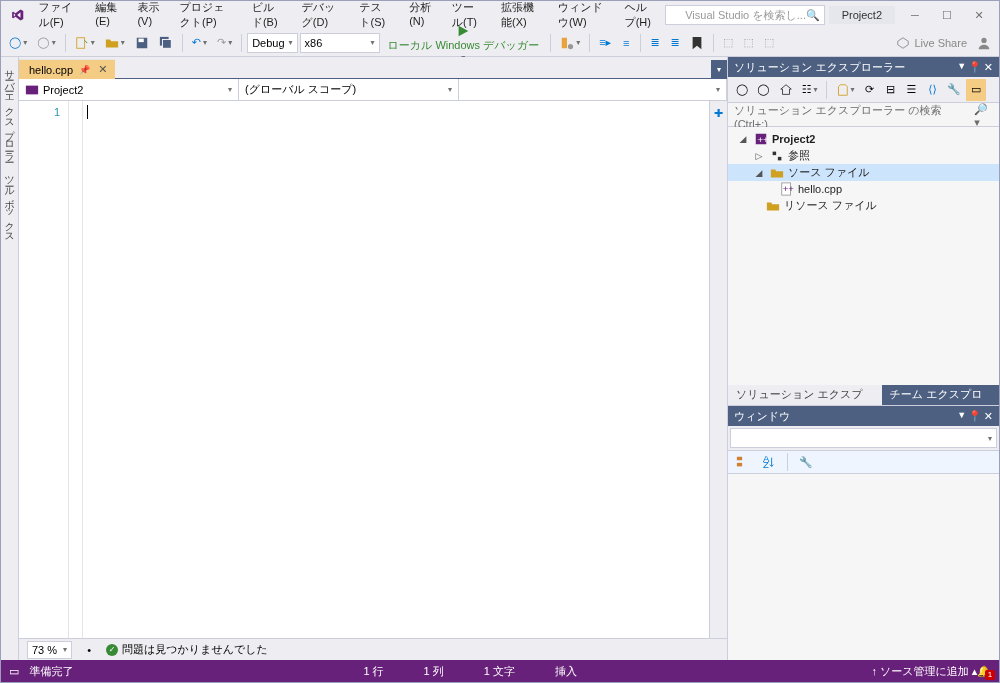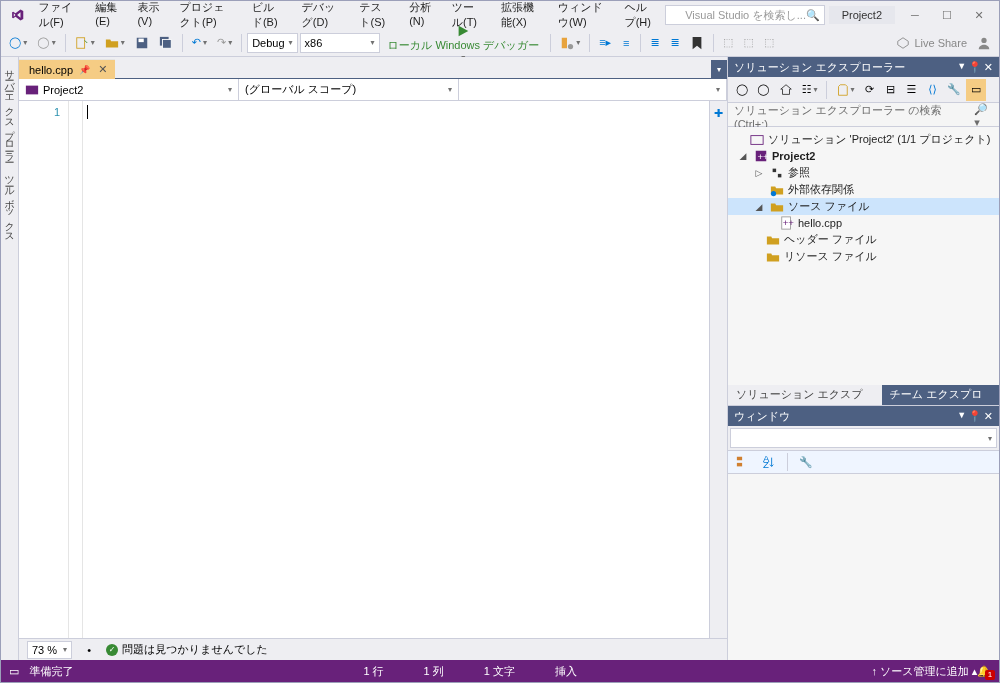--- a/index.html
+++ b/index.html
@@ -306,70 +306,49 @@
           <span style="color:#0078d4">⟨⟩</span>
         </div>
       <div class="tb-btn">🔧</div>
       <div class="tb-btn" style="background:#f5cc84">▭</div>
     </div>
     <div class="panel-search">
       <span>ソリューション エクスプローラー の検索 (Ctrl+:)</span>
       <span>🔎▾</span>
     </div>
     <div class="tree">
-      <div class="tree-row">
-        <span class="tw"></span>
-        <svg class="tree-icon" viewBox="0 0 16 16">
-            <rect x="1" y="3" width="14" height="10" fill="none" stroke="#68217a"></rect>
-          </svg>
-        <span>ソリューション 'Project2' (1/1 プロジェクト)</span>
-      </div>
       <div class="tree-row" style="padding-left:8px">
         <span class="tw">◢</span>
         <svg class="tree-icon" viewBox="0 0 16 16">
             <rect x="2" y="2" width="12" height="12" fill="#68217a"></rect>
             <text x="4" y="12" fill="#fff" font-size="9">++</text>
           </svg>
         <span class="bold">Project2</span>
       </div>
       <div class="tree-row" style="padding-left:24px">
         <span class="tw">▷</span>
         <svg class="tree-icon" viewBox="0 0 16 16">
             <rect x="3" y="3" width="4" height="4" fill="#333"></rect>
             <rect x="9" y="9" width="4" height="4" fill="#333"></rect>
           </svg>
         <span>参照</span>
       </div>
-      <div class="tree-row" style="padding-left:24px">
-        <span class="tw"></span>
-        <svg class="tree-icon" viewBox="0 0 16 16">
-            <path d="M1 4h5l1 2h8v7H1z" fill="#d0a020"></path>
-            <circle cx="4" cy="12" r="3" fill="#0078d4"></circle>
-          </svg>
-        <span>外部依存関係</span>
-      </div>
       <div class="tree-row selected" style="padding-left:24px">
         <span class="tw">◢</span>
         <svg class="tree-icon" viewBox="0 0 16 16">
             <path d="M1 4h5l1 2h8v7H1z" fill="#d0a020"></path>
           </svg>
         <span>ソース ファイル</span>
       </div>
       <div class="tree-row" style="padding-left:52px">
         <svg class="tree-icon" viewBox="0 0 16 16">
             <rect x="2" y="1" width="10" height="14" fill="#fff" stroke="#999"></rect>
             <text x="3" y="11" fill="#68217a" font-size="7">++</text>
           </svg>
         <span>hello.cpp</span>
-      </div>
-      <div class="tree-row" style="padding-left:38px">
-        <svg class="tree-icon" viewBox="0 0 16 16">
-            <path d="M1 4h5l1 2h8v7H1z" fill="#d0a020"></path>
-          </svg>
-        <span>ヘッダー ファイル</span>
       </div>
       <div class="tree-row" style="padding-left:38px">
         <svg class="tree-icon" viewBox="0 0 16 16">
             <path d="M1 4h5l1 2h8v7H1z" fill="#d0a020"></path>
           </svg>
         <span>リソース ファイル</span>
       </div>
     </div>
     <div class="panel-tabs">
       <div class="panel-tab">ソリューション エクスプローラー</div>

